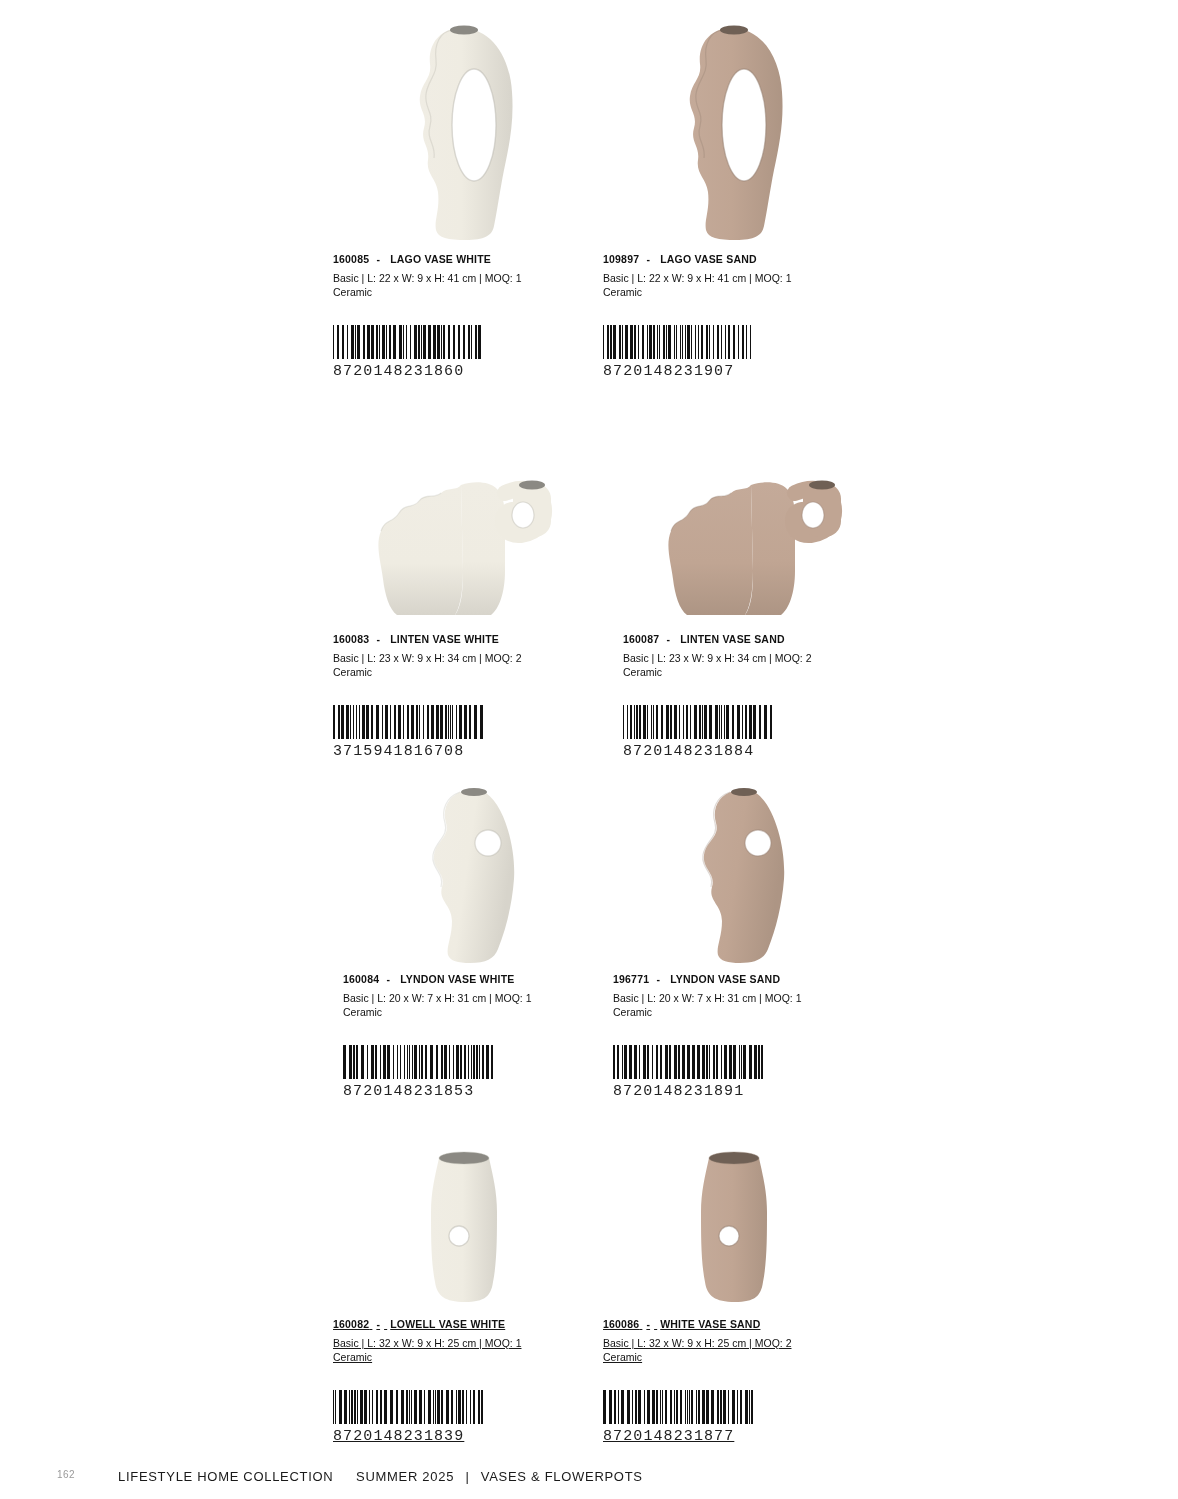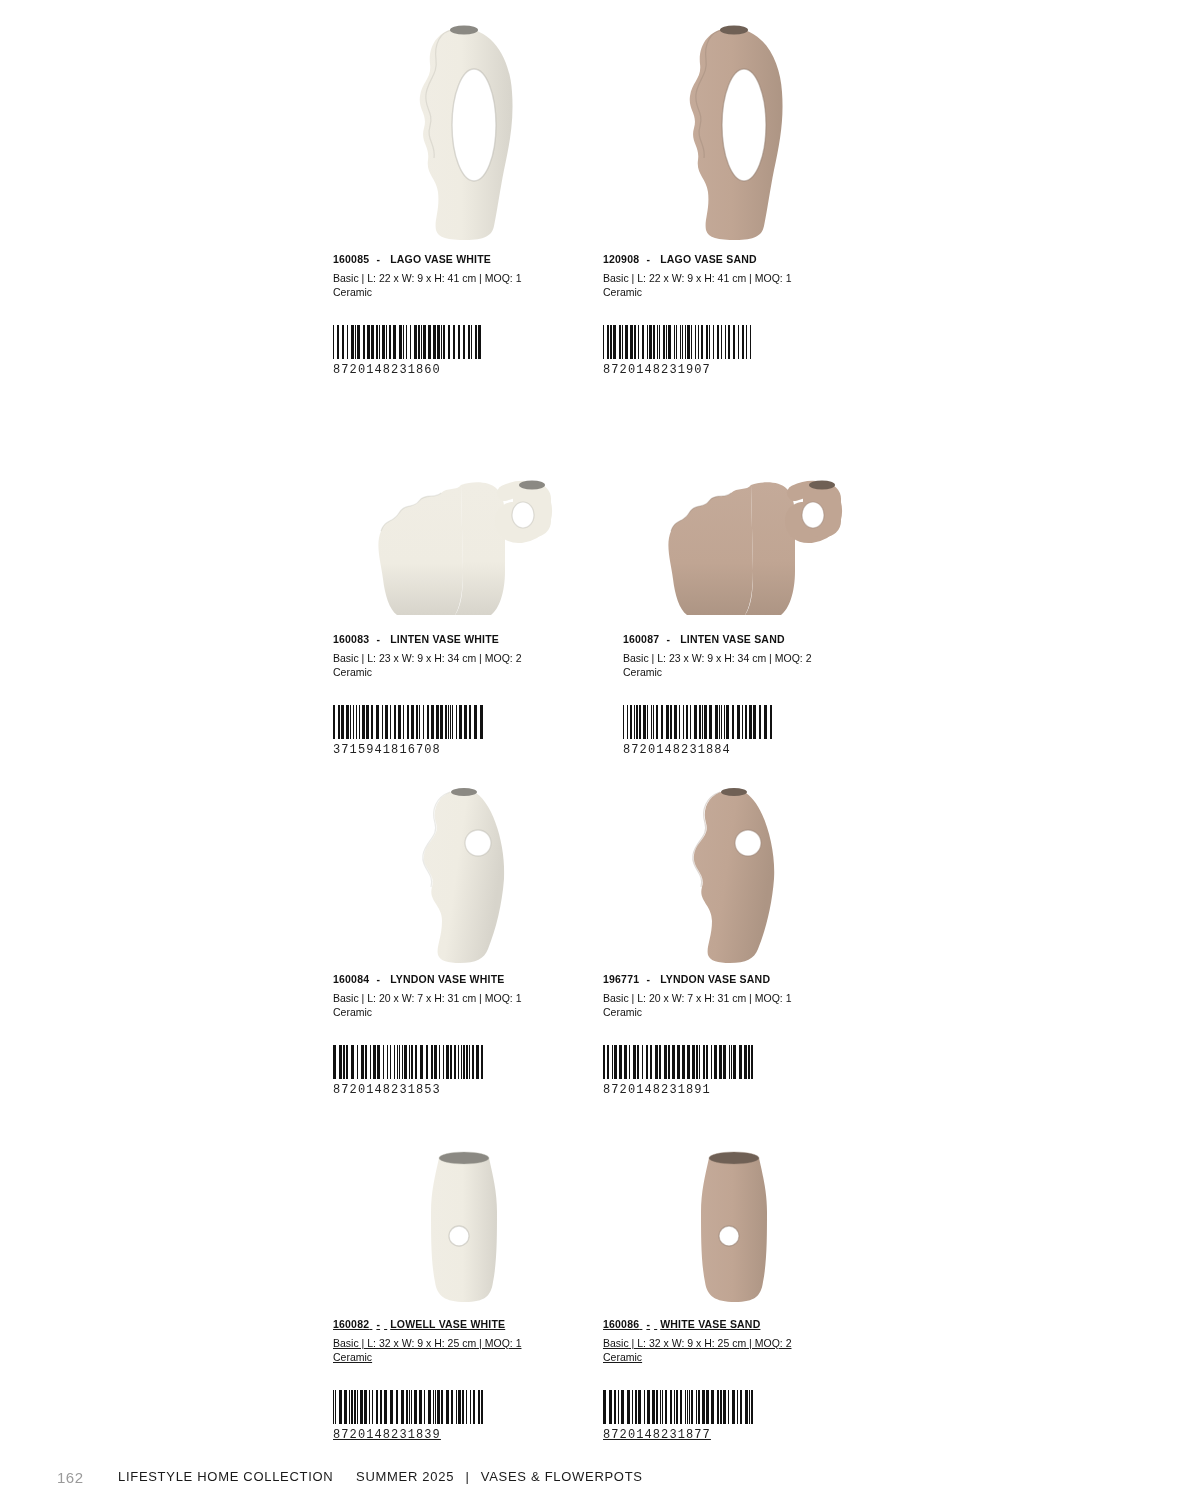--- a/index.html
+++ b/index.html
@@ -63,37 +63,37 @@
   .barcode-wrap {
     margin-top: 26px;
   }
   .barcode {
     height: 34px;
     width: 150px;
     display: block;
   }
   .barcode-num {
     font-family: "Liberation Mono", monospace;
-    font-size: 12px;
+    font-size: 15px;
     letter-spacing: 1.1px;
     color: #222;
     margin-top: 4px;
   }
   .footer {
     position: absolute;
     left: 0;
     bottom: 30px;
     width: 1178px;
     display: flex;
     align-items: baseline;
   }
   .footer .pageno {
     position: absolute;
     left: 57px;
-    font-size: 15px;
+    font-size: 10px;
     color: #9a9a9a;
     letter-spacing: 0.5px;
   }
   .footer .ftext {
     position: absolute;
     left: 118px;
     font-size: 13px;
     letter-spacing: 0.7px;
     color: #1a1a1a;
   }
@@ -202,21 +202,21 @@
                C122 122 126 100 124 72 C122 38 104 6 70 8 Z" fill="url(#g_1)"></path>
       <ellipse cx="86" cy="105" rx="22" ry="56" fill="#ffffff"></ellipse>
       <path d="M64 10 C52 12 46 24 48 40 C50 54 40 60 38 74
                C36 88 46 92 42 106 C38 120 48 124 46 138" fill="none" stroke="#968173" stroke-width="1.2" opacity="0.35"></path>
       <ellipse cx="86" cy="105" rx="22" ry="56" fill="none" stroke="#968173" stroke-width="1.4" opacity="0.5"></ellipse>
       <ellipse cx="76" cy="10" rx="14" ry="4.5" fill="#6f6055"></ellipse>
     </svg>
       </div>
       <div class="meta">
         <div class="title">
-          <span>120908</span>
+          <span>109897</span>
           <span class="sep" style="padding:0 4px">-</span>
           <span style="padding-left:3px">LAGO VASE SAND</span>
         </div>
         <div class="spec">Basic  | L: 22 x W: 9 x H: 41 cm  |  MOQ: 1</div>
         <div class="spec" style="margin-top:0">Ceramic</div>
         <div class="barcode-wrap">
           <svg class="barcode" viewBox="0 0 150 34" width="150" height="34" xmlns="http://www.w3.org/2000/svg">
                 <rect x="0" y="0" width="1" height="34" fill="#111"></rect>
                 <rect x="4" y="0" width="2" height="34" fill="#111"></rect>
                 <rect x="7" y="0" width="2" height="34" fill="#111"></rect>
@@ -420,21 +420,21 @@
                 <rect x="130" y="0" width="3" height="34" fill="#111"></rect>
                 <rect x="136" y="0" width="2" height="34" fill="#111"></rect>
                 <rect x="141" y="0" width="3" height="34" fill="#111"></rect>
                 <rect x="147" y="0" width="2" height="34" fill="#111"></rect>
               </svg>
           <div class="barcode-num">8720148231884</div>
         </div>
       </div>
         </div>
       </div>
-      <div class="row" style="position: absolute; top: 740px; left: 0px;">
+      <div class="row" style="position: absolute; top: 740px; left: 0px; justify-content: center;">
         <div class="cell">
       <div class="img-area">
         <svg class="vase" width="140" height="180" viewBox="0 0 140 180" xmlns="http://www.w3.org/2000/svg">
       <defs>
         <linearGradient id="g_4" x1="0" y1="0" x2="1" y2="0.3">
           <stop offset="0%" stop-color="#f0ede4"></stop>
           <stop offset="50%" stop-color="#efece2"></stop>
           <stop offset="100%" stop-color="#d7d4cb"></stop>
         </linearGradient>
       </defs>

